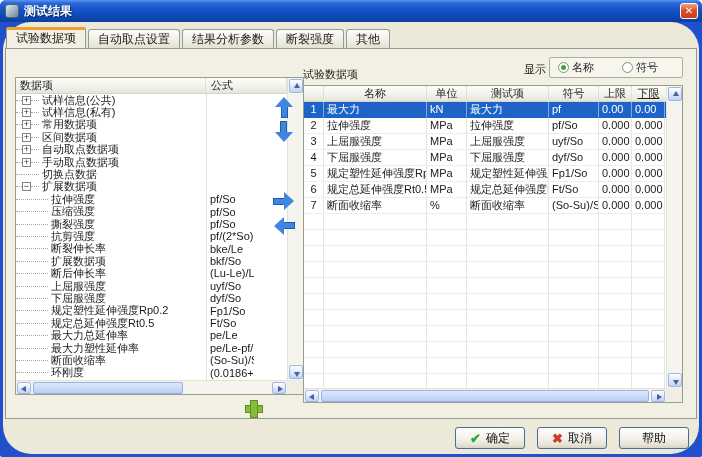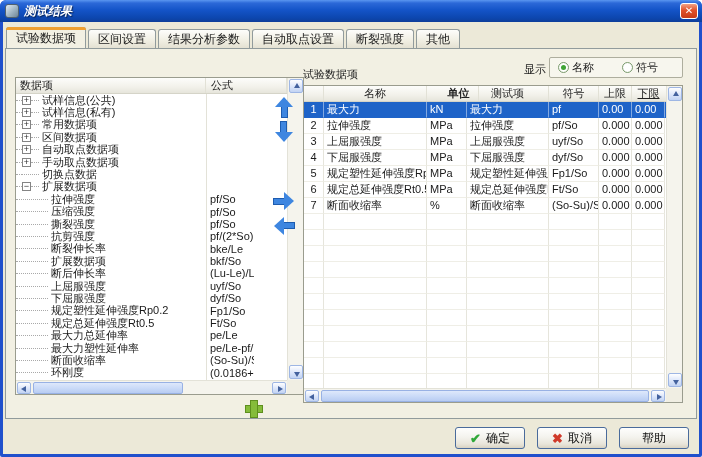--- a/index.html
+++ b/index.html
@@ -3,25 +3,25 @@
 <meta charset="utf-8">
 <style>
   html,body{margin:0;padding:0;background:#fff;font-family:"Liberation Sans","DejaVu Sans",sans-serif;}
   *{box-sizing:border-box;}
   .window{position:relative;width:702px;height:457px;background:#2050CC;border-radius:6px 6px 2px 2px;overflow:hidden;}
   .titlebar{position:relative;height:22px;border-radius:6px 6px 0 0;
     background:linear-gradient(180deg,#5A96F0 0%,#2B68D8 14%,#1454C8 45%,#0C46AE 82%,#0E3E9A 100%);
     display:flex;align-items:center;padding:0 5px;}
   .app-icon{width:14px;height:14px;border-radius:3px;border:1px solid #51626E;
     background:linear-gradient(135deg,#E3ECF2 0%,#9FB4C2 55%,#6E8596 100%);margin-right:5px;flex:0 0 auto;}
-  .title-text{color:#fff;font-size:12px;font-weight:bold;text-shadow:1px 1px 1px rgba(0,0,0,.55);white-space:nowrap;font-style:italic;}
+  .title-text{color:#fff;font-size:12px;font-weight:bold;text-shadow:1px 1px 1px rgba(0,0,0,.55);white-space:nowrap;}
   .close-btn{position:absolute;right:4px;top:3px;width:18px;height:16px;border:1px solid #fff;border-radius:3px;
     background:linear-gradient(180deg,#F3A183 0%,#E0512A 45%,#C73B17 100%);
     color:#fff;font-size:10px;line-height:14px;text-align:center;font-weight:bold;cursor:pointer;}
-  .dlg-body{position:absolute;left:3px;right:3px;top:22px;bottom:3px;background:#ECE9D8;}
+  .dlg-body{position:absolute;left:3px;right:3px;top:22px;bottom:3px;background:#ECE9D8;border-radius:28px;}
   
   .tabs{position:absolute;left:3px;top:5px;display:flex;align-items:flex-end;height:21px;}
   .tab{height:19px;line-height:18px;padding:0 9px;font-size:12px;color:#1a1a1a;
     background:linear-gradient(180deg,#FDFDFB 0%,#F0EEE2 60%,#E4E1D2 100%);
     border:1px solid #919B9C;border-bottom:none;border-radius:3px 3px 0 0;margin-right:2px;cursor:pointer;position:relative;}
   .tab.active{height:21px;line-height:20px;background:#F2F0E3;z-index:3;}
   .tab.active::before{content:"";position:absolute;left:-1px;right:-1px;top:-1px;height:3px;border-radius:3px 3px 0 0;background:#F0A030;}
   
   .page{position:absolute;left:2px;top:26px;width:692px;height:371px;background:#F2F0E3;border:1px solid #919B9C;z-index:2;}
   .grp-label{position:absolute;font-size:11px;color:#1a1a1a;white-space:nowrap;}
@@ -98,23 +98,22 @@
 <div class="window">
   <div class="titlebar">
     <div class="app-icon"></div>
     <div class="title-text">测试结果</div>
     <div class="close-btn">✕</div>
   </div>
   <div class="dlg-body">
 
     <div class="tabs">
       <div class="tab active">试验数据项</div>
-      <div class="tab">区间设置</div>
+      <div class="tab">自动取点设置</div>
       <div class="tab">结果分析参数</div>
-      <div class="tab">自动取点设置</div>
       <div class="tab">断裂强度</div>
       <div class="tab">其他</div>
     </div>
 
     <div class="page">
 
       <div class="grp-label" style="left:9px;top:8px;margin-top:32px;">可选数据项</div>
 
       <div class="sunken" style="left:9px;top:28px;width:289px;height:318px;">
         <div class="hdr" style="right:16px;">
@@ -288,21 +287,21 @@
         <div class="radio-item">
           <span class="rcircle"></span>
           <span>符号</span>
         </div>
       </div>
 
       <div class="sunken" style="left:297px;top:36px;width:380px;height:318px;">
         <div class="hdr" style="right:16px;">
           <div class="hcell" style="left:0;width:20px;"></div>
           <div class="hcell" style="left:20px;width:103px;text-align:center;">名称</div>
-          <div class="hcell" style="left:135px;width:40px;text-align:center;font-weight:bold;">单位</div>
+          <div class="hcell" style="left:123px;width:40px;text-align:center;">单位</div>
           <div class="hcell" style="left:163px;width:82px;text-align:center;">测试项</div>
           <div class="hcell" style="left:245px;width:50px;text-align:center;">符号</div>
           <div class="hcell" style="left:295px;width:33px;text-align:center;">上限</div>
           <div class="hcell" style="left:328px;width:33px;text-align:center;border-right:none;text-decoration:underline;">下限</div>
         </div>
         <div class="grid-rows">
             <div class="grow sel">
               <div class="cell c0 num">1</div>
               <div class="cell c1">最大力</div>
               <div class="cell c2">kN</div>

